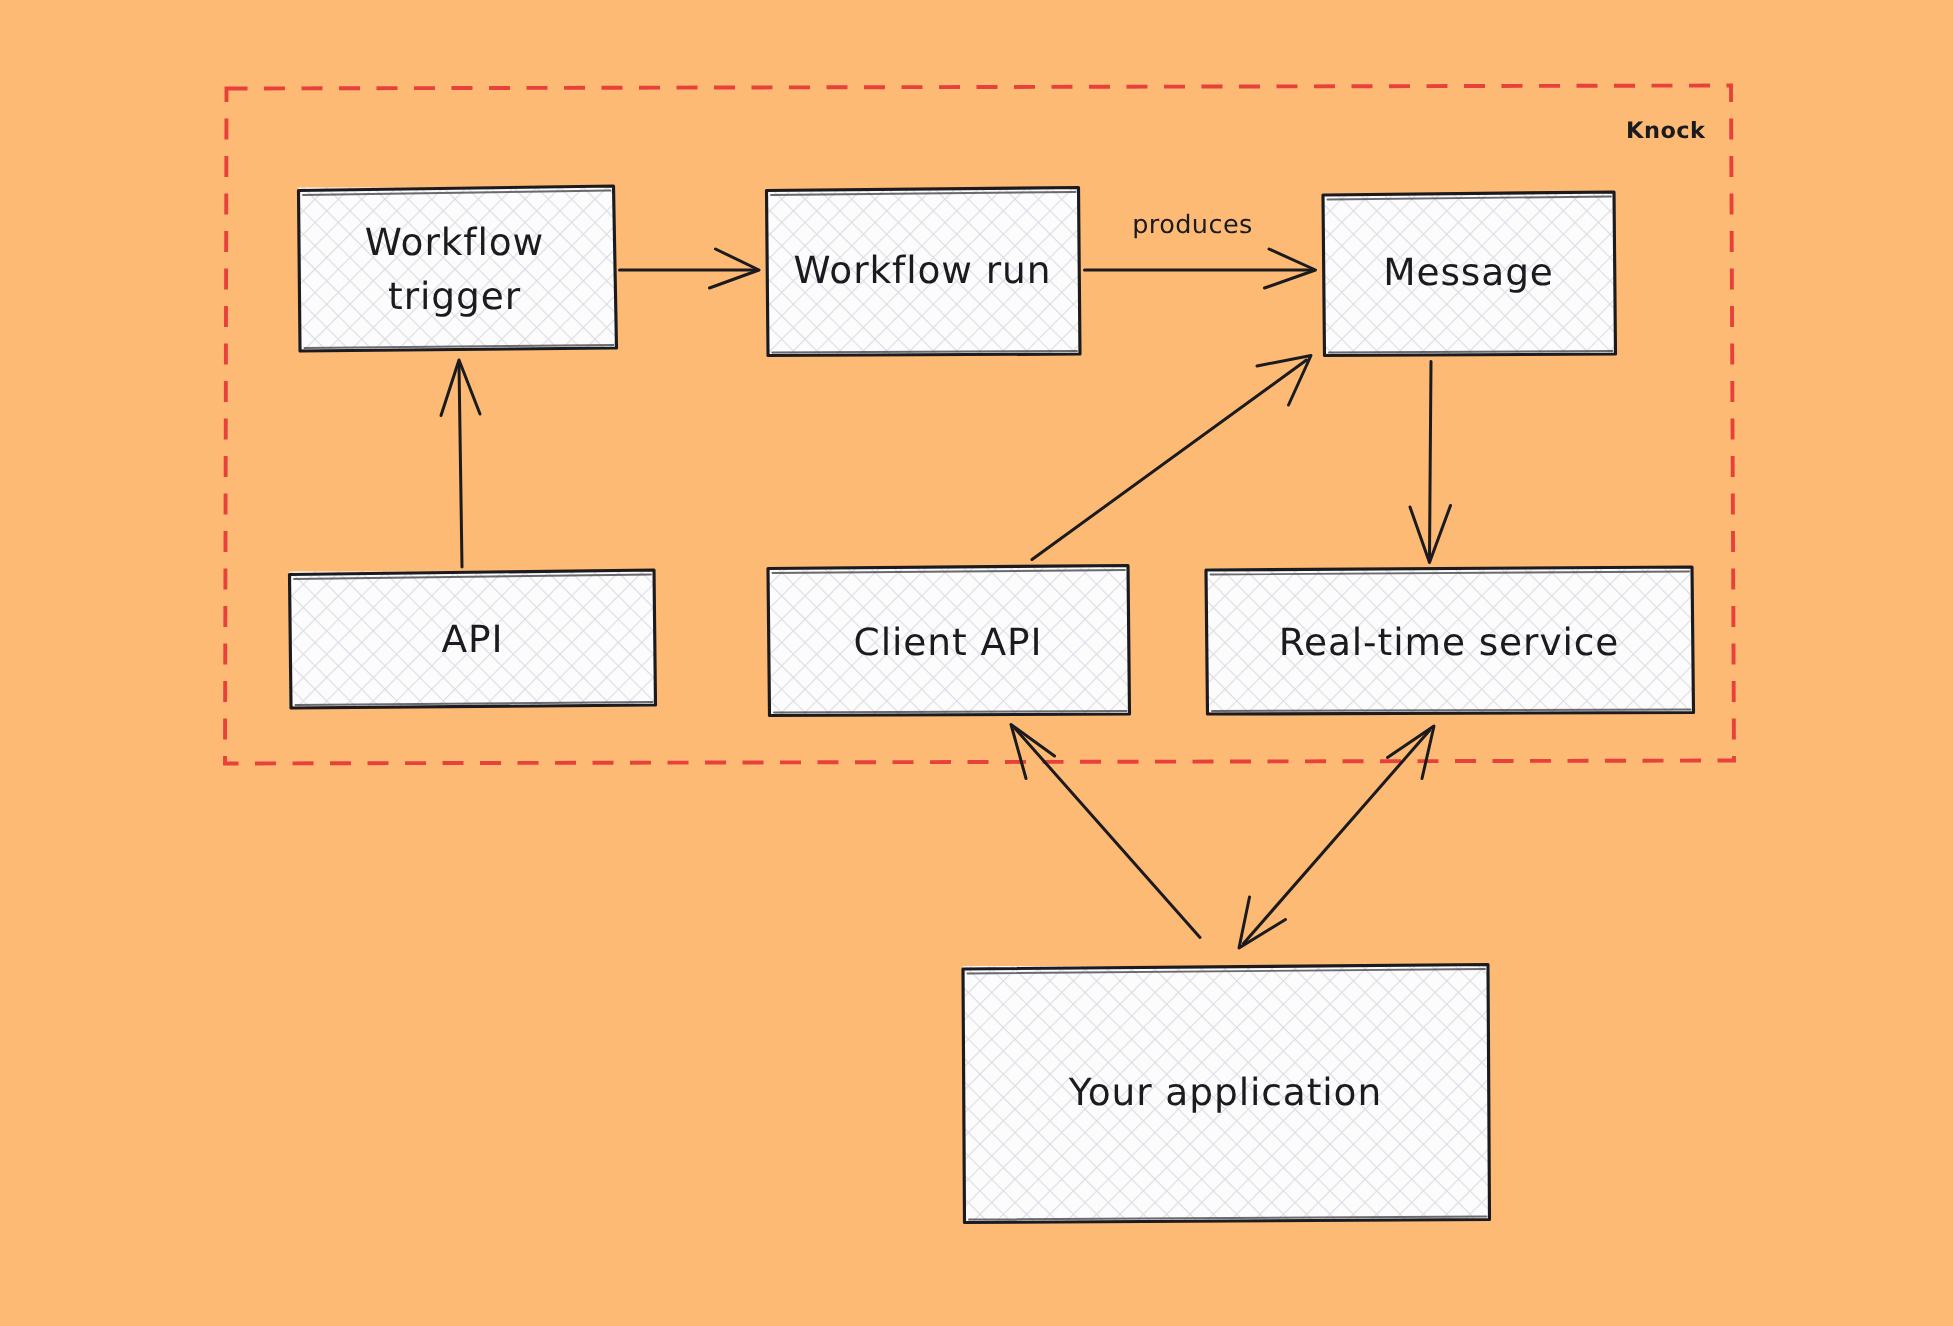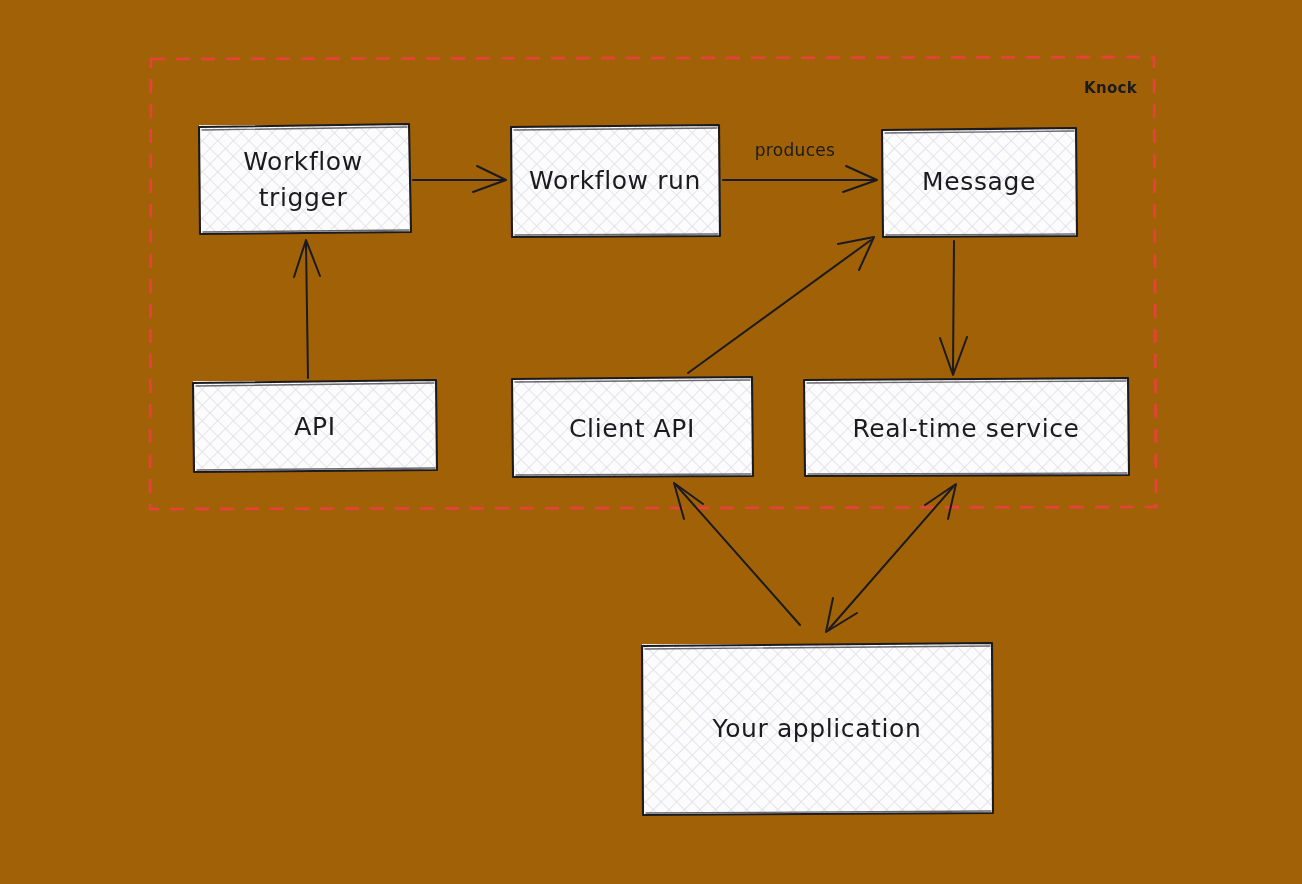--- a/index.html
+++ b/index.html
@@ -7,21 +7,21 @@
     padding: 0;
     background: #ffffff;
   }
   body {
     font-family: "DejaVu Sans", sans-serif;
   }
   #canvas {
     position: relative;
     width: 1302px;
     height: 884px;
-    background: #a16207;
+    background: #fdba74;
     overflow: hidden;
   }
   #diagram-svg {
     position: absolute;
     left: 0;
     top: 0;
     width: 1302px;
     height: 884px;
   }
   .node-label {

